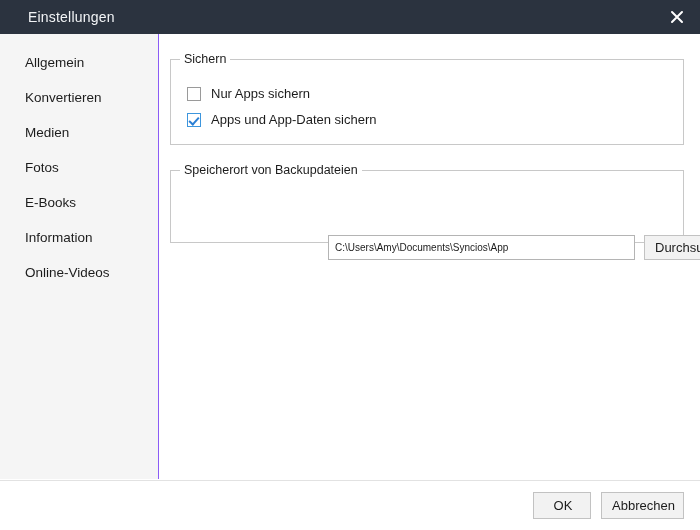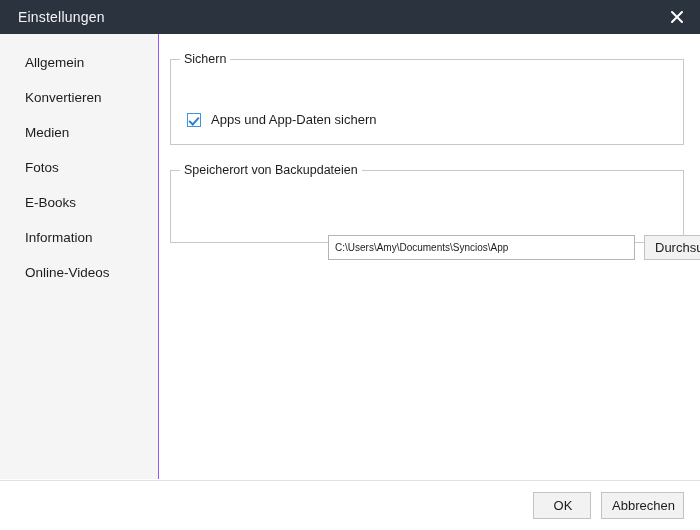--- a/index.html
+++ b/index.html
@@ -33,21 +33,21 @@
     height: 34px;
     min-height: 34px;
     background: #2b333f;
     color: #ffffff;
     display: flex;
     align-items: center;
     justify-content: space-between;
     user-select: none;
   }
   #title-text {
-    padding-left: 18px;
+    padding-left: 28px;
     font-size: 14px;
     letter-spacing: 0.2px;
     color: #f2f4f6;
   }
   #close-btn {
     width: 46px;
     height: 34px;
     display: flex;
     align-items: center;
     justify-content: center;
@@ -275,20 +275,24 @@
       <div class="side-item">
         <span>Online-Videos</span>
       </div>
     </div>
 
     <div id="content">
 
       <div class="groupbox" id="gb-backup">
         <span class="legend">Sichern</span>
 
+        <div class="check-row" id="cb-row-1">
+          <span class="cbox"></span>
+          <span class="check-label">Nur Apps sichern</span>
+        </div>
 
         <div class="check-row" id="cb-row-2">
           <span class="cbox checked"></span>
           <span class="check-label">Apps und App-Daten sichern</span>
         </div>
       </div>
 
       <div class="groupbox" id="gb-location">
         <span class="legend">Speicherort von Backupdateien</span>
       </div>

